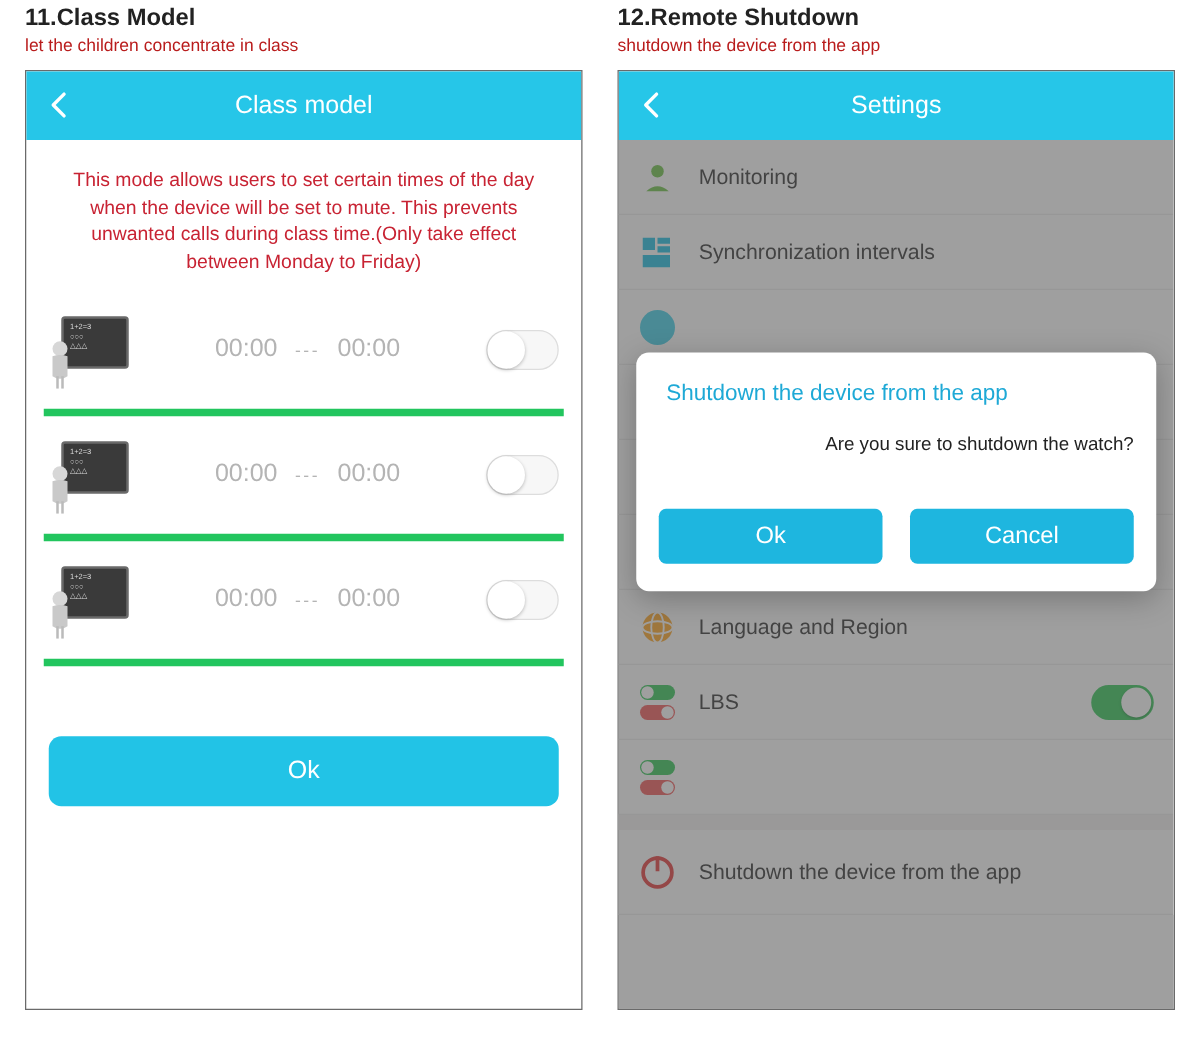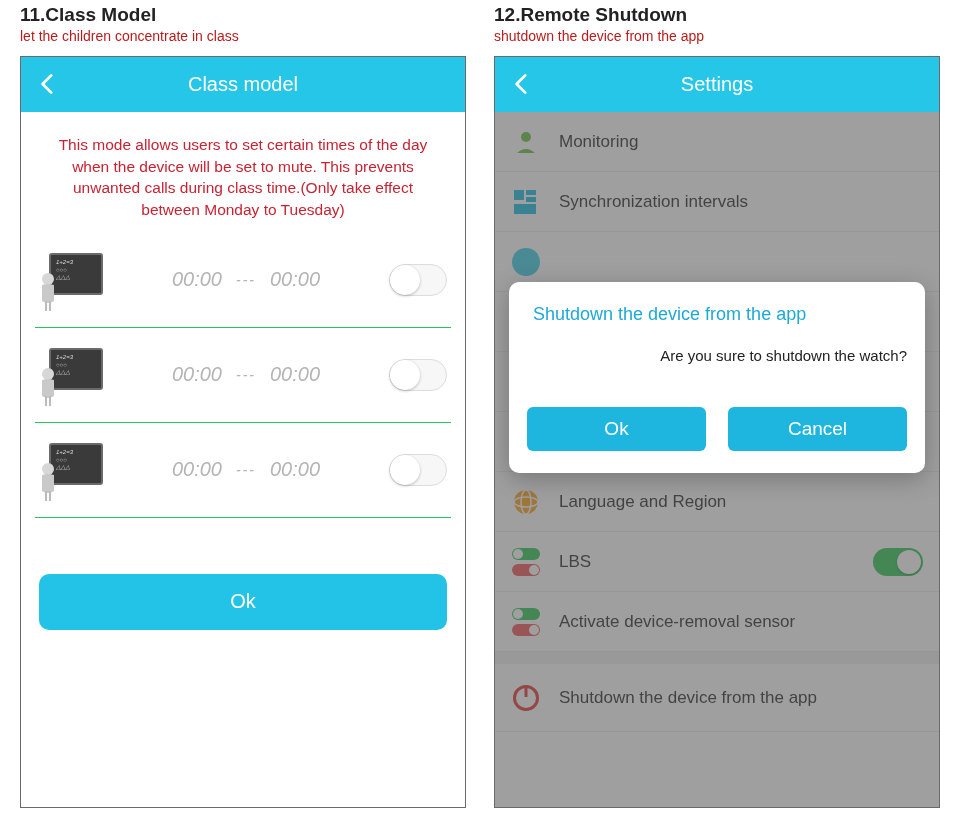--- a/index.html
+++ b/index.html
@@ -44,24 +44,23 @@
       color: #c82333;
       text-align: center;
       font-size: 15.5px;
       line-height: 1.4;
       padding: 22px 24px 12px;
     }
     .time-list { padding: 0 14px; }
     .time-row {
       display: flex;
       align-items: center;
-      border-bottom: 1px solid #22c55e;
+      border-bottom: 6px solid #22c55e;
       padding: 20px 4px;
       gap: 28px;
-      font-style: italic;
     }
     .board {
       width: 64px; height: 54px;
       border-radius: 4px;
       position: relative;
       flex: 0 0 64px;
     }
     .board-inner {
       position: absolute;
       left: 10px; top: 0;
@@ -217,21 +216,21 @@
     <div class="section-sub">let the children concentrate in class</div>
     <div class="phone">
       <div class="app-bar">
         <div class="back-arrow">
           <svg viewBox="0 0 24 24" width="26" height="26">
               <path d="M15 4 L7 12 L15 20" stroke="#fff" stroke-width="2.5" fill="none" stroke-linecap="round" stroke-linejoin="round"></path>
             </svg>
         </div>
         <div class="app-title">Class model</div>
       </div>
-      <div class="desc">This mode allows users to set certain times of the day when the device will be set to mute. This prevents unwanted calls during class time.(Only take effect between Monday to Tuesday)</div>
+      <div class="desc">This mode allows users to set certain times of the day when the device will be set to mute. This prevents unwanted calls during class time.(Only take effect between Monday to Friday)</div>
       <div class="time-list">
         <div class="time-row">
           <div class="board">
             <div class="board-inner"></div>
             <svg class="teacher" viewBox="0 0 22 40">
                 <circle cx="11" cy="8" r="6" fill="#d7d7d7"></circle>
                 <path d="M5 14 Q11 12 17 14 L17 30 Q11 34 5 30 Z" fill="#c9c9c9"></path>
                 <rect x="8" y="30" width="2" height="10" fill="#bbb"></rect>
                 <rect x="12" y="30" width="2" height="10" fill="#bbb"></rect>
               </svg>
@@ -375,21 +374,20 @@
           <div class="icon-box">
             <div class="mini-toggle">
                 <div class="m m1">
                   <div class="d"></div>
                 </div>
                 <div class="m m2">
                   <div class="d"></div>
                 </div>
               </div>
           </div>
-          <span>Activate device-removal sensor</span>
         </div>
         <div class="setting-row last">
           <div class="icon-box">
               <div class="power"></div>
             </div>
           <span>Shutdown the device from the app</span>
         </div>
 
         <div class="overlay"></div>
         <div class="dialog">

